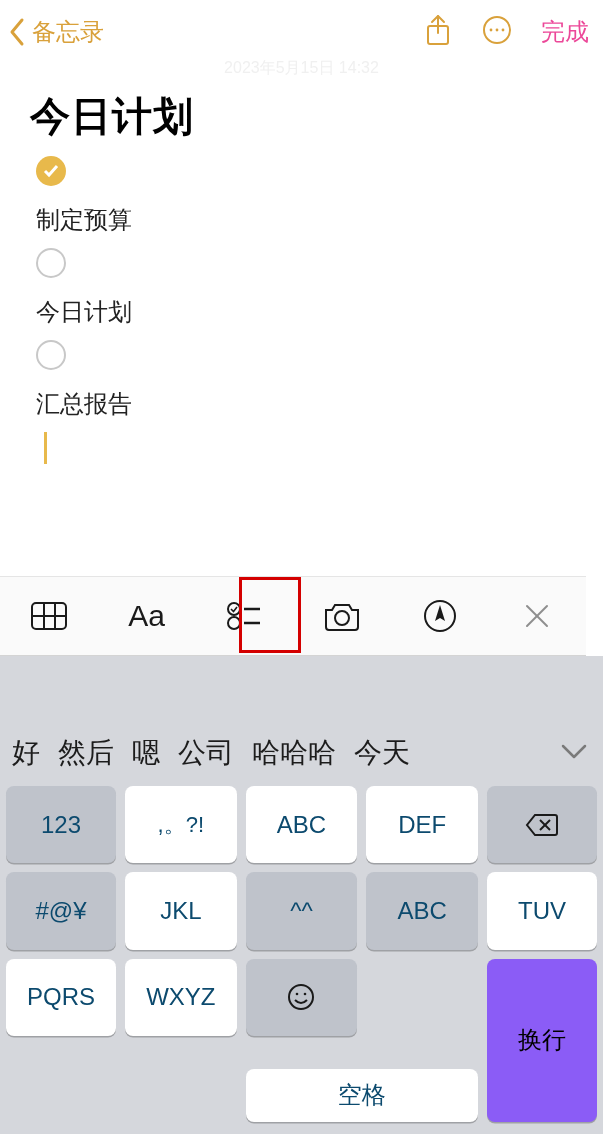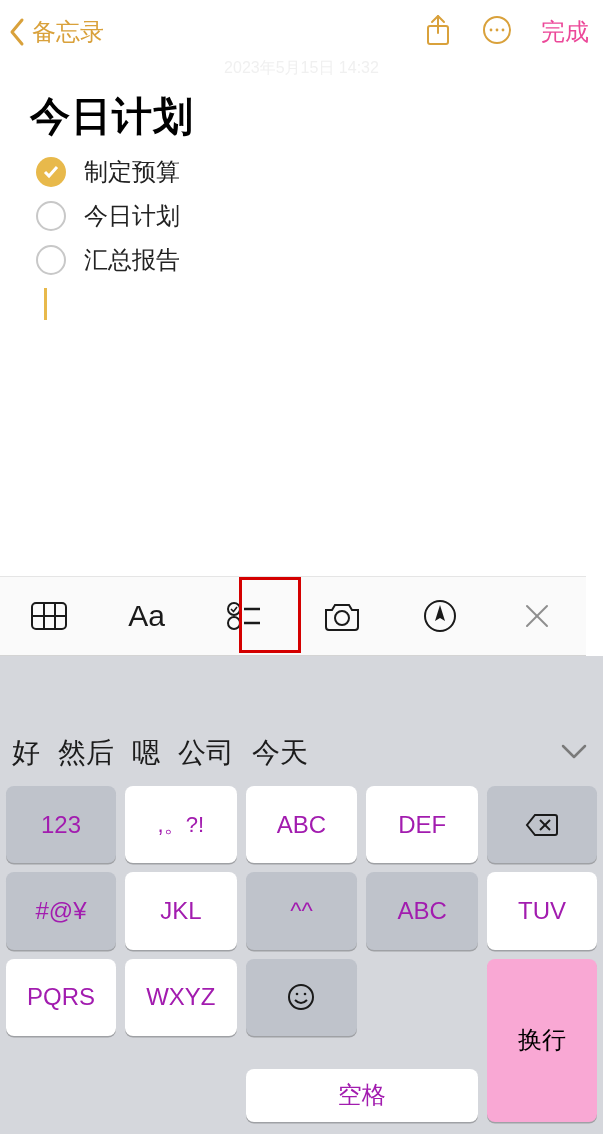--- a/index.html
+++ b/index.html
@@ -34,23 +34,23 @@
     padding: 10px 30px 0 30px;
   }
   .note-title {
     font-size:40px;
     font-weight:700;
     letter-spacing:1px;
     margin-bottom:12px;
   }
   .check-row {
     display:flex;
-    align-items:center;
     gap:18px;
     margin: 8px 0 12px 6px;
+    flex-direction: column;
   }
   .check {
     width:30px; height:30px; border-radius:50%;
     display:flex; align-items:center; justify-content:center;
     flex-shrink:0;
   }
   .check.done-c { background:#e8b94b; }
   .check.done-c svg { stroke:#fff; stroke-width:3; fill:none; }
   .check.open-c { border:2px solid #c8c8c8; }
   .check-label { font-size:24px; color:#222; }
@@ -124,31 +124,31 @@
     display:grid;
     grid-template-columns: 110px 1fr 1fr 1fr 110px;
     grid-template-rows: repeat(4, 1fr);
     gap:9px;
   }
   .key {
     background:#fff;
     border-radius:8px;
     display:flex; align-items:center; justify-content:center;
     font-size:24px;
-    color:#a21caf;
+    color:#0c4a6e;
     box-shadow: 0 1.5px 0 rgba(0,0,0,0.25);
   }
   .key.func {
     background:#bfc3cb;
   }
   .key .small { font-size:22px; }
   .enter-key {
     grid-row: 3 / span 2;
     grid-column: 5;
-    background:#f9a8d4;
+    background:#8b5cf6;
     border-radius:8px;
     display:flex; align-items:center; justify-content:center;
     font-size:24px;
     box-shadow: 0 1.5px 0 rgba(0,0,0,0.25);
   }
   .space-key {
     grid-column: 3 / span 2;
     margin-top: 24px;
   }
   .key svg { stroke:#1a1a1a; fill:none; stroke-width:2; }
@@ -253,20 +253,21 @@
 </div>
 <div class="highlight-box"></div>
 
 <div class="kb-area">
 
   <div class="sugg-strip">
     <span class="sugg">好</span>
     <span class="sugg">然后</span>
     <span class="sugg">嗯</span>
     <span class="sugg">公司</span>
+    <span class="sugg">哈哈哈</span>
     <span class="sugg sugg-last">今天</span>
     <span class="sugg-chevron">
       <svg viewBox="0 0 34 34" width="34" height="34">
           <polyline points="6,12 17,23 28,12" stroke-linecap="round" stroke-linejoin="round"></polyline>
         </svg>
     </span>
   </div>
 
   <div class="pad">
 

